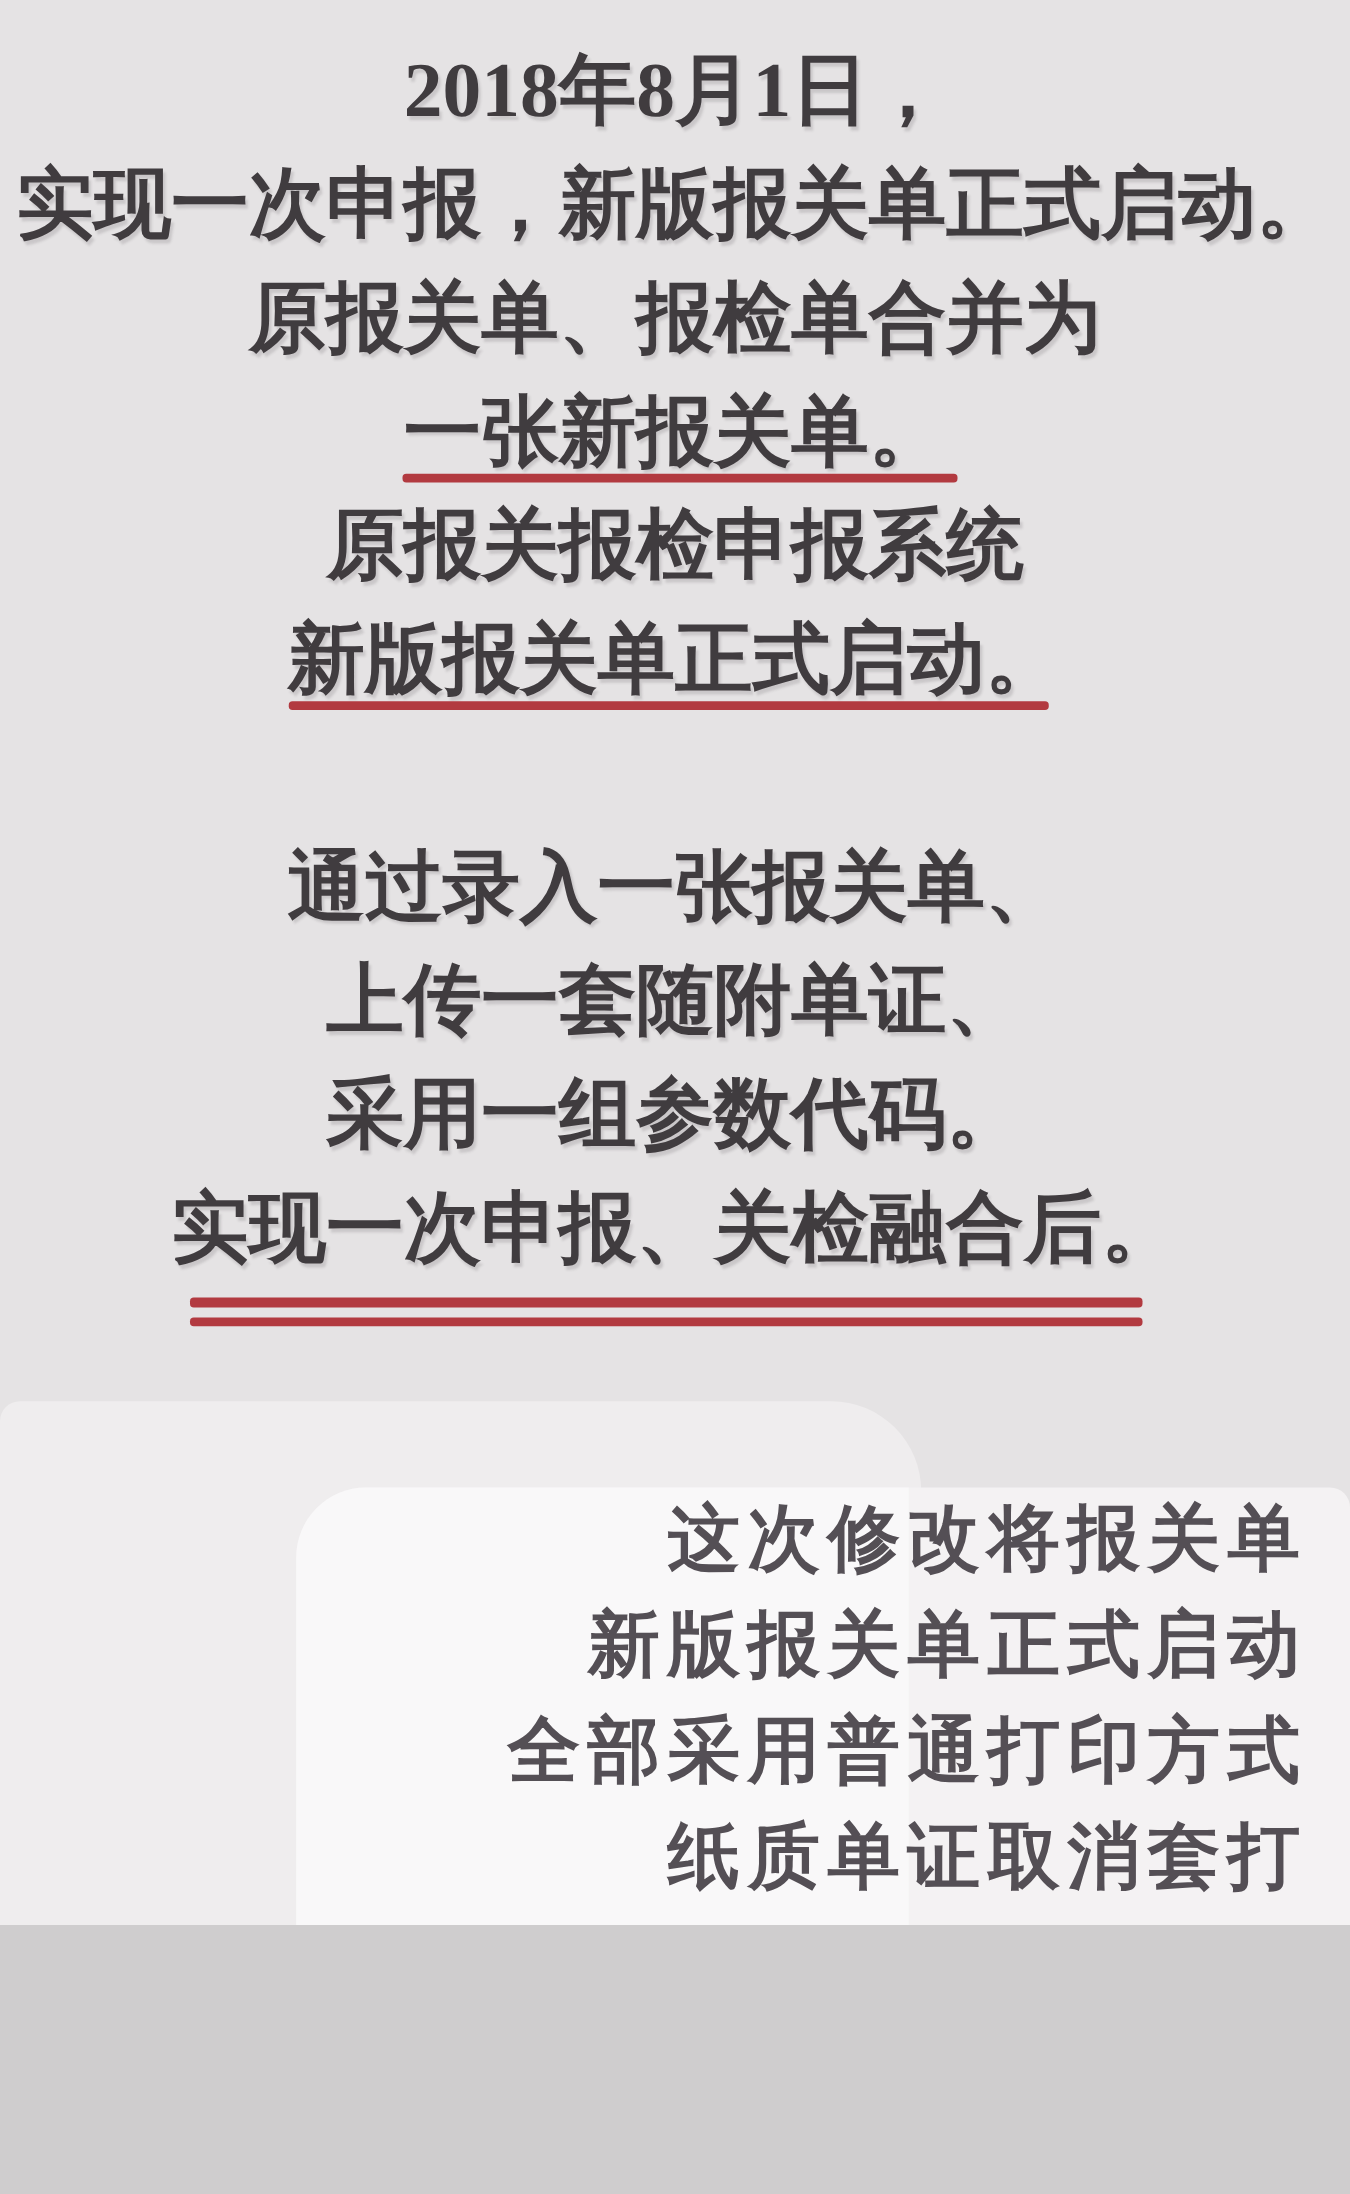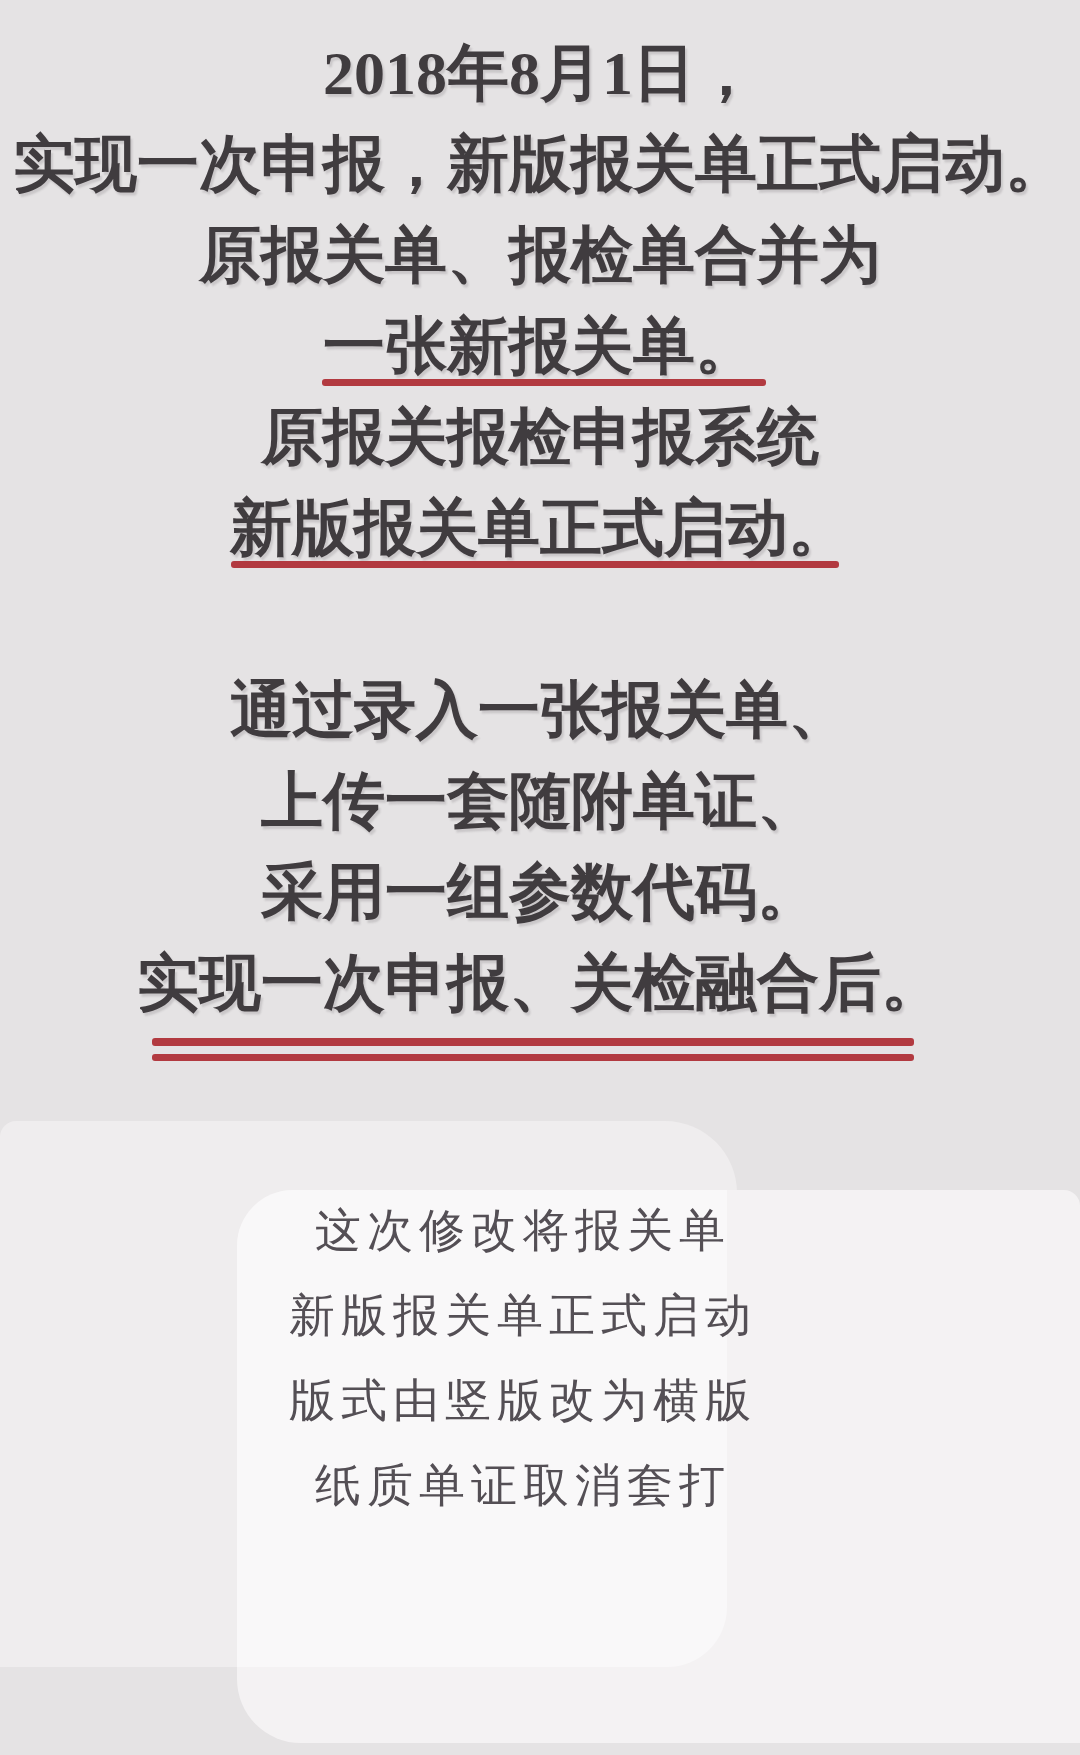--- a/index.html
+++ b/index.html
@@ -1,19 +1,19 @@
 <!DOCTYPE html>
 <html style="--bg: #e5e3e4; --panel_mid: #efedee; --card_outer: #f4f2f3; --card_inner: #f9f8f9; --serif_text: #403c3f; --bold_text: #544f55; --underline_red: #b23a40;"><head>
 <meta charset="utf-8">
 <style>
   html,body{margin:0;padding:0;}
   body{background:#cfcdce;}
   .screen{
     position:relative;
-    width:1080px;height:1755px;
+    width:1080px;height:1540px;
     margin:0 auto;
     background:var(--bg,#e5e3e4);
     overflow:hidden;
     font-family:"Liberation Serif","DejaVu Serif",serif;
   }
   
   .panel-mid{
     position:absolute;left:0;top:1121px;width:737px;height:546px;
     background:var(--panel_mid,#efedee);
     border-radius:16px 72px 48px 0;
@@ -44,24 +44,24 @@
     background:var(--underline_red,#b23a40);
     border-radius:3px;
   }
   .u1{left:322px;top:379px;width:444px;}
   .u2{left:231px;top:561px;width:608px;}
   .u3a{left:152px;top:1038px;width:762px;height:8px;}
   .u3b{left:152px;top:1054px;width:762px;}
   
   .highlight{
     position:absolute;left:0;top:1188px;width:1046px;
-    text-align:center;
+    text-align:right;
     font-family:"DejaVu Sans","Liberation Sans",sans-serif;
-    font-weight:400;
-    font-size:46px;line-height:85px;letter-spacing:6px;
+    font-weight:700;
+    font-size:58px;line-height:85px;letter-spacing:6px;
     color:var(--bold_text,#544f55);
   }
   .highlight .b-line{min-height:85px;white-space:nowrap;}
 </style>
 </head>
 <body>
 
 <div class="screen">
 
   <div class="panel-mid"></div>
@@ -83,17 +83,17 @@
   </div>
 
   <div class="u u1"></div>
   <div class="u u2"></div>
   <div class="u u3a"></div>
   <div class="u u3b"></div>
 
   <div class="highlight">
     <div class="b-line">这次修改将报关单</div>
     <div class="b-line">新版报关单正式启动</div>
-    <div class="b-line">版式由竖版改为横版</div>
+    <div class="b-line">全部采用普通打印方式</div>
     <div class="b-line">纸质单证取消套打</div>
   </div>
 
 </div>
 
 </body></html>

